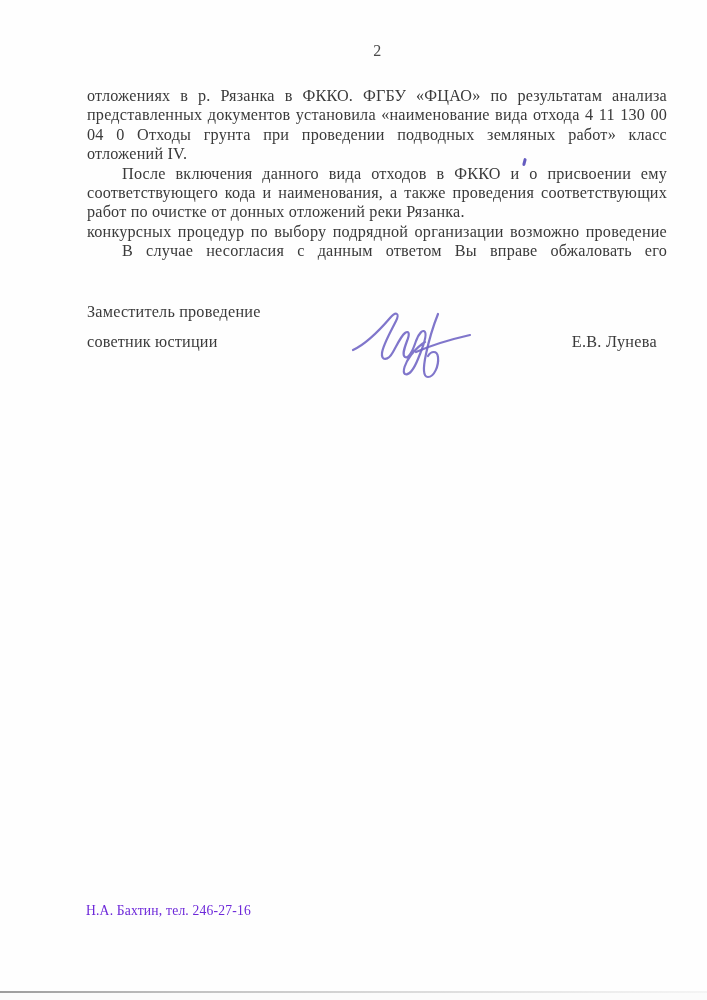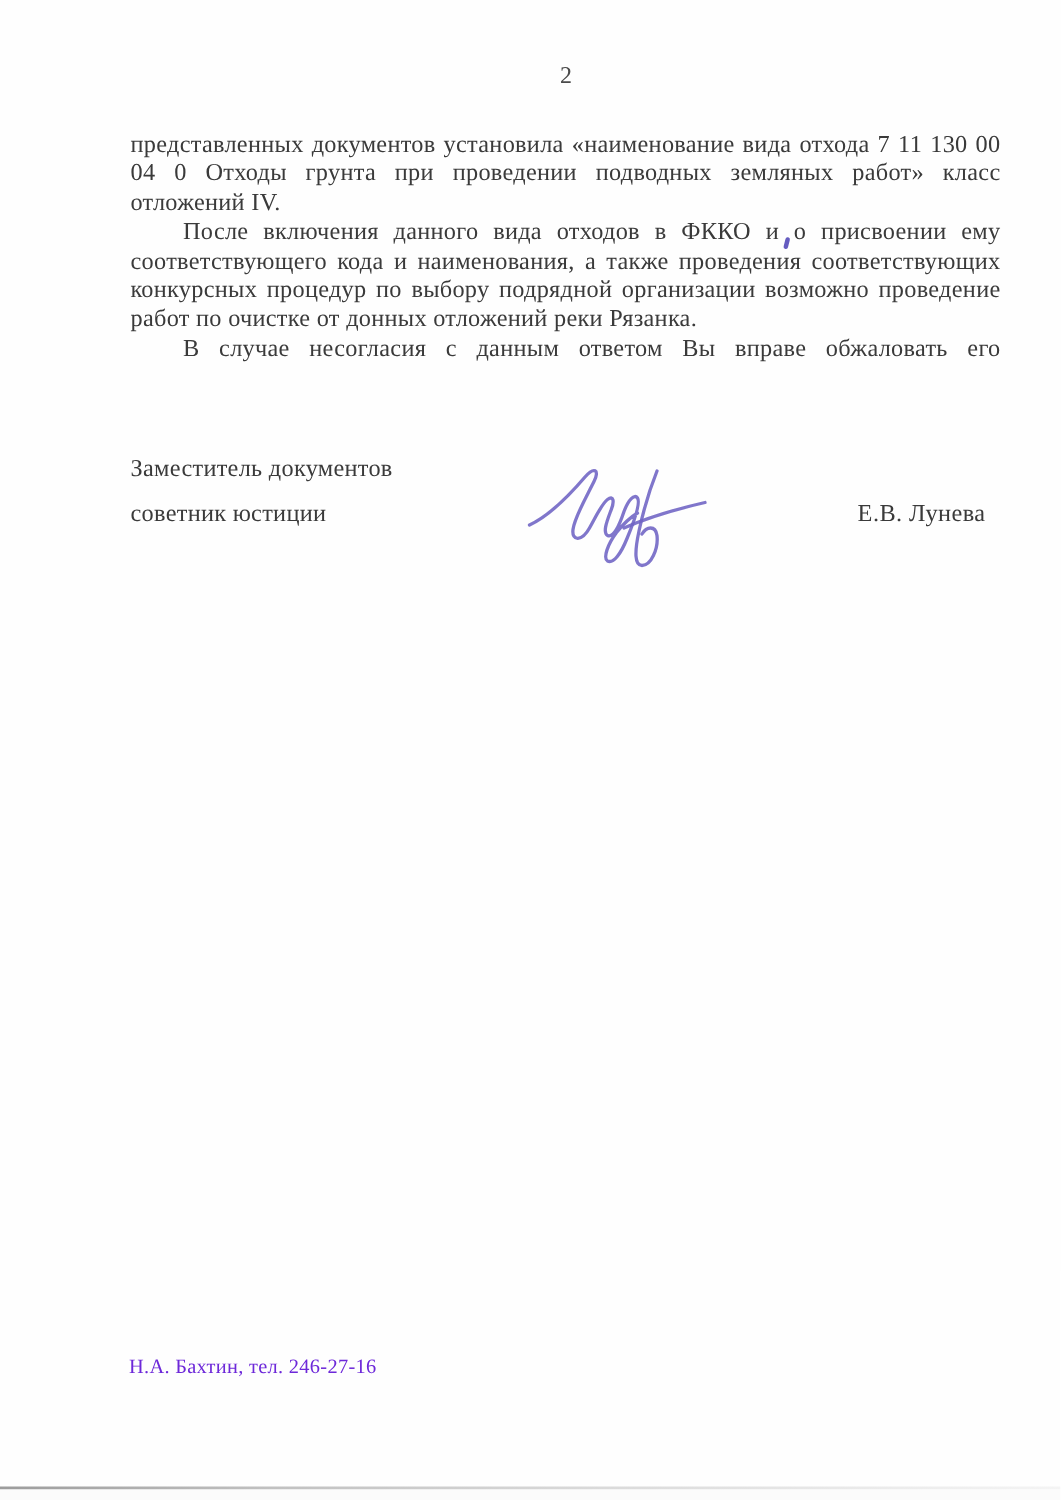--- a/index.html
+++ b/index.html
@@ -89,33 +89,34 @@
   }
 </style>
 </head>
 <body>
 
 <div class="page">
 
   <div class="page-number">2</div>
 
   <div class="doc-body">
-    <div class="line">представленных документов установила «наименование вида отхода 7 11 130 00</div>
+    <div class="line">отложениях в р. Рязанка в ФККО. ФГБУ «ФЦАО» по результатам анализа</div>
+    <div class="line">представленных документов установила «наименование вида отхода 4 11 130 00</div>
     <div class="line">04 0 Отходы грунта при проведении подводных земляных работ» класс</div>
     <div class="line last">отложений IV.</div>
     <div class="line ind">После включения данного вида отходов в ФККО и о присвоении ему</div>
     <div class="line">соответствующего кода и наименования, а также проведения соответствующих</div>
+    <div class="line last">работ по очистке от донных отложений реки Рязанка.</div>
     <div class="line">конкурсных процедур по выбору подрядной организации возможно проведение</div>
-    <div class="line last">работ по очистке от донных отложений реки Рязанка.</div>
     <div class="line ind">В случае несогласия с данным ответом Вы вправе обжаловать его</div>
   </div>
 
   <div class="ink-mark" style="background:#4a3fb5;"></div>
 
-  <div class="sig-pos-1">Заместитель документов</div>
+  <div class="sig-pos-1">Заместитель проведение</div>
   <div class="sig-pos-2">советник юстиции</div>
 
   <svg class="signature-svg" viewBox="0 0 125 78" xmlns="http://www.w3.org/2000/svg">
     <path d="M3,44 C16,38 28,26 40,12 C46,5 50,7 46,15 C40,27 33,39 32,47 C31,55 38,55 43,46 C47,39 51,30 55,27 C59,24 60,28 57,35 C54,43 52,49 55,51 C59,53 63,44 66,35 C69,27 73,23 75,26 C77,29 73,41 68,53 C64,63 59,70 55,68 C52,66 55,57 61,49 C65,44 70,39 75,36" stroke="#6e63c4"></path>
     <path d="M88,8 C84,18 79,34 76,48 C73,62 73,71 78,71 C84,71 89,60 88,51 C87,44 81,45 78,50" stroke="#6e63c4"></path>
     <path d="M66,46 C82,39 98,34 120,29" stroke="#6e63c4"></path>
   </svg>
 
   <div class="sig-name">Е.В. Лунева</div>
 

